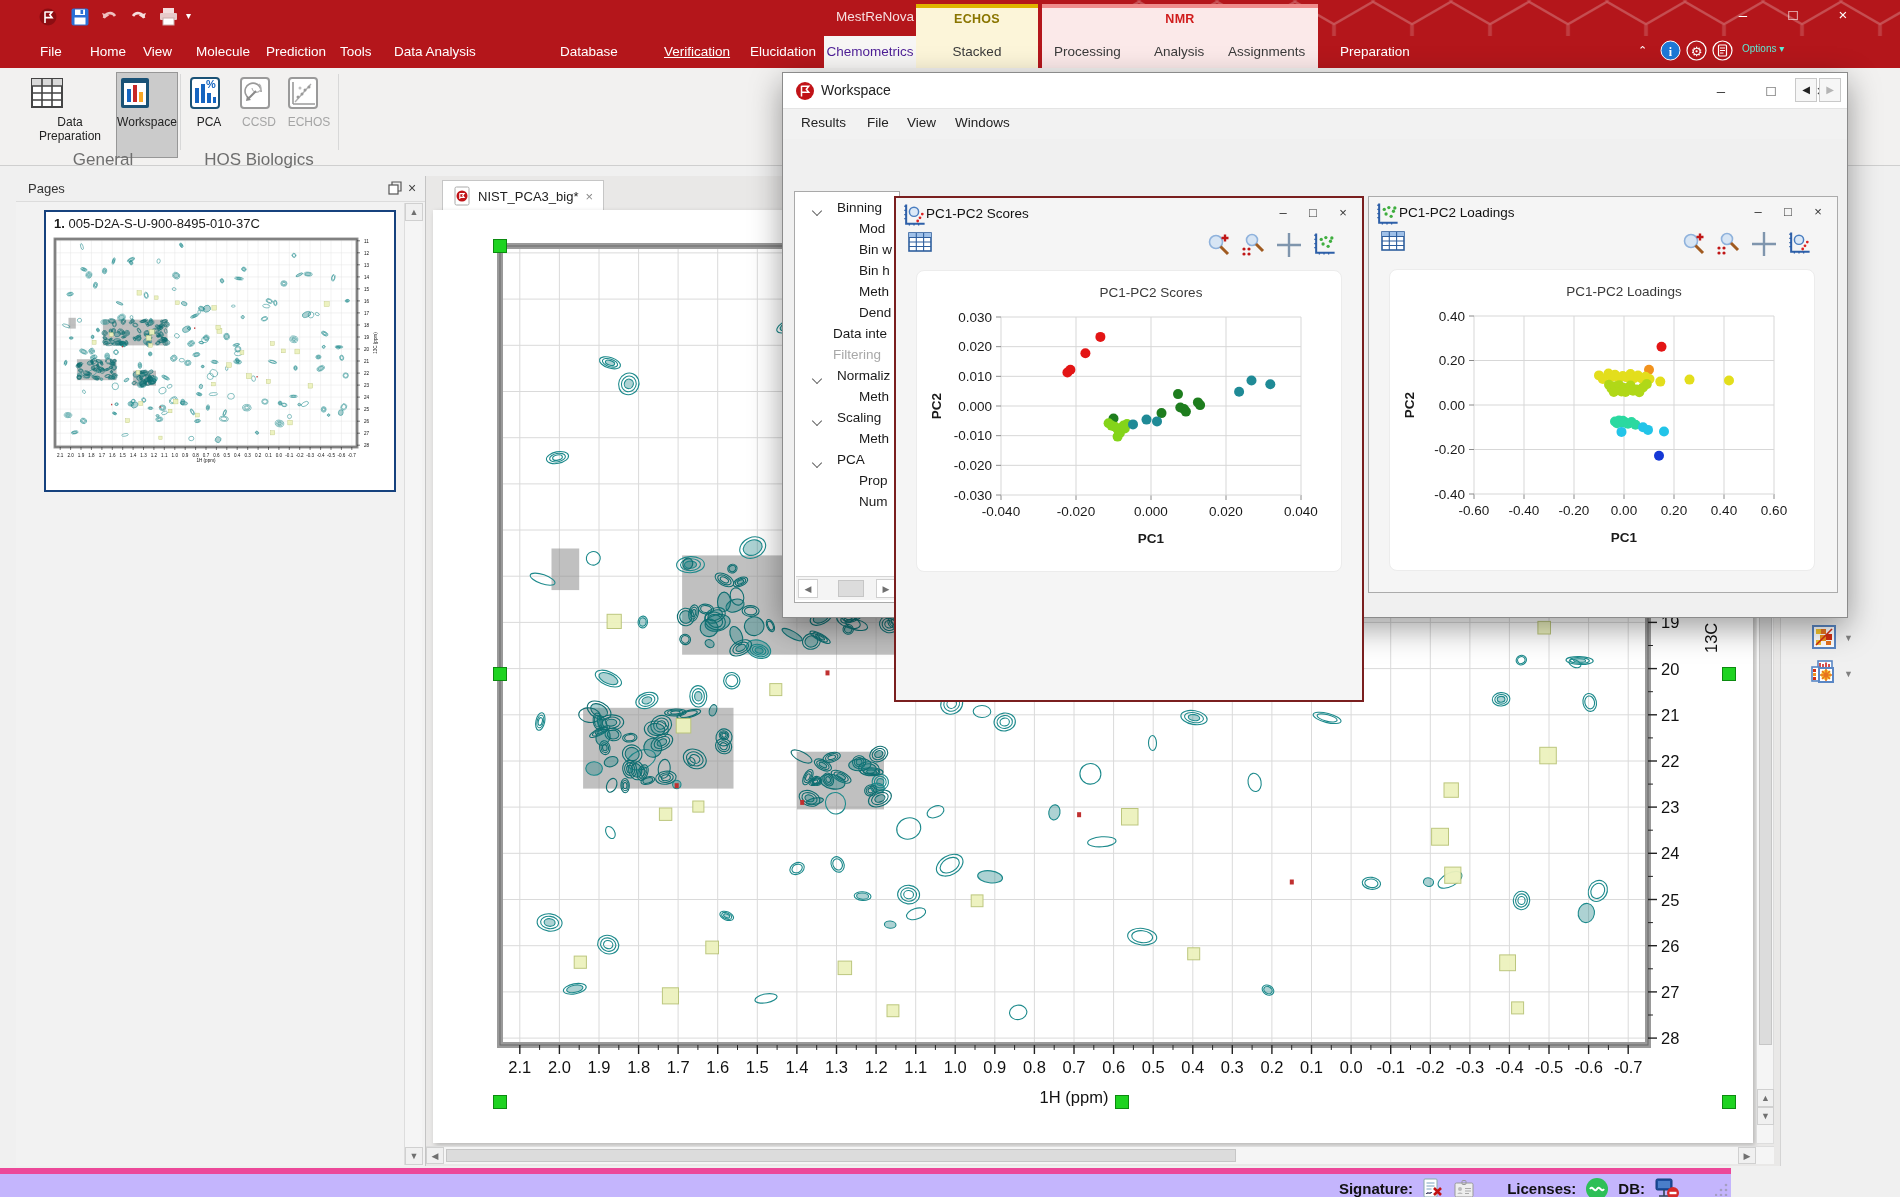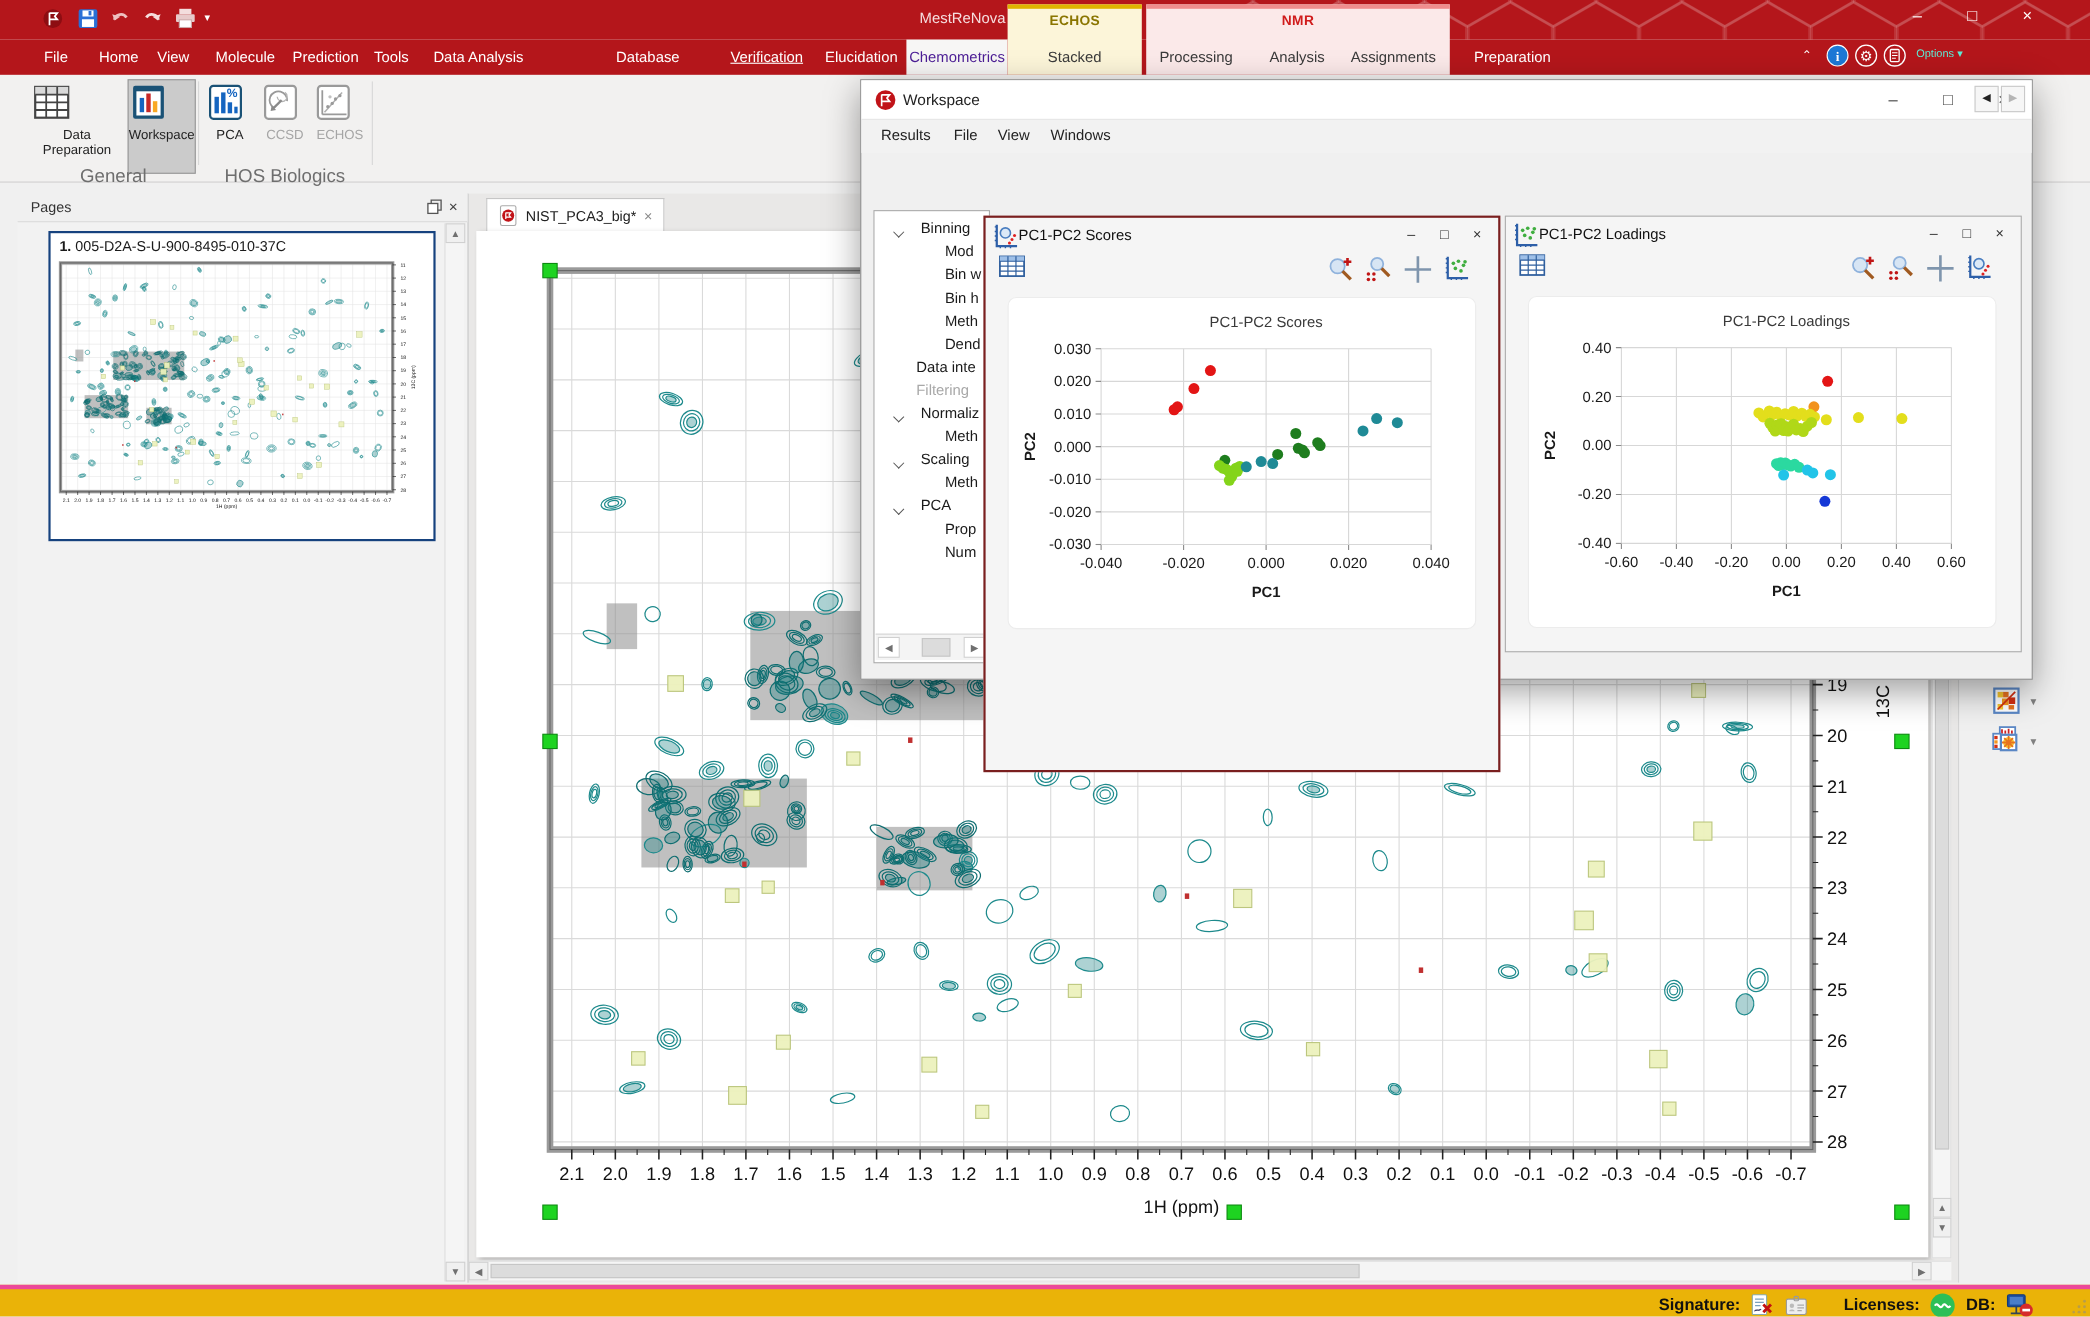--- a/index.html
+++ b/index.html
@@ -56,21 +56,21 @@
 .wstree{position:absolute;left:11px;top:118px;width:106px;height:412px;background:#fff;border:1px solid #a9a9a9;overflow:hidden}
 .trow{position:absolute;left:0;width:200px;height:21px;font-size:13.5px;color:#1a1a1a;white-space:nowrap}
 .trow.dis{color:#a8a8a8}
 .chev{position:absolute;top:7px;width:8px;height:8px;border-right:1.6px solid #555;border-bottom:1.6px solid #555;transform:rotate(45deg) scale(.9)}
 .chwin{position:absolute;background:#f5f5f5}
 .chwin .ctitle{position:absolute;left:30px;top:8px;font-size:13.5px;color:#111;white-space:nowrap}
 .cctl{position:absolute;top:3px;width:26px;height:24px;text-align:center;line-height:24px;font-size:13px;color:#333}
 .cpanel{position:absolute;background:#fff;border-radius:8px;border:1px solid #ececec}
 .ticon{position:absolute;top:34px;width:28px;height:28px}
 
-.statusbar{left:0;top:1168px;width:1900px;height:29px;background:#eab308;border-top:4px solid #ec4899;z-index:40}
+.statusbar{left:0;top:1168px;width:1731px;height:29px;background:#c4b5fd;border-top:6px solid #ec4899;z-index:40}
 .statusbar .row{position:absolute;right:16px;top:0;height:29px;display:flex;align-items:center;gap:9px}
 .slabel{font-size:15px;font-weight:bold;color:#111}
 .grip{position:absolute;right:2px;top:8px;width:14px;height:14px;opacity:.5}
 .hex{position:absolute;left:1100px;top:0;width:800px;height:68px;z-index:0;pointer-events:none}
 </style>
 </head>
 <body>
 
 <div class="app">
 

